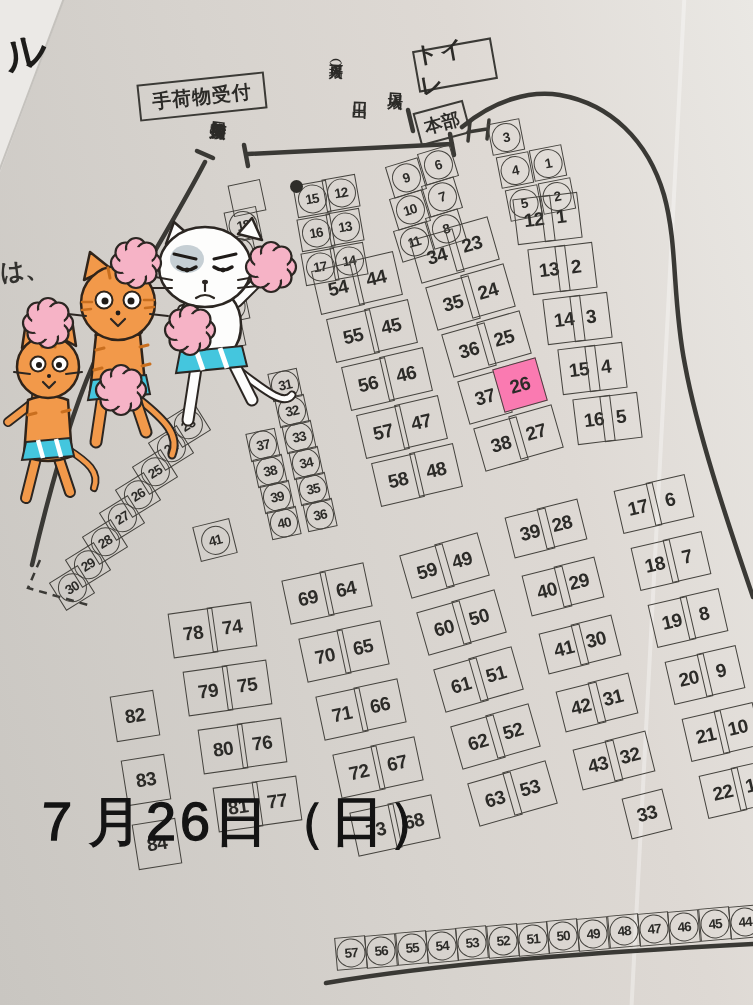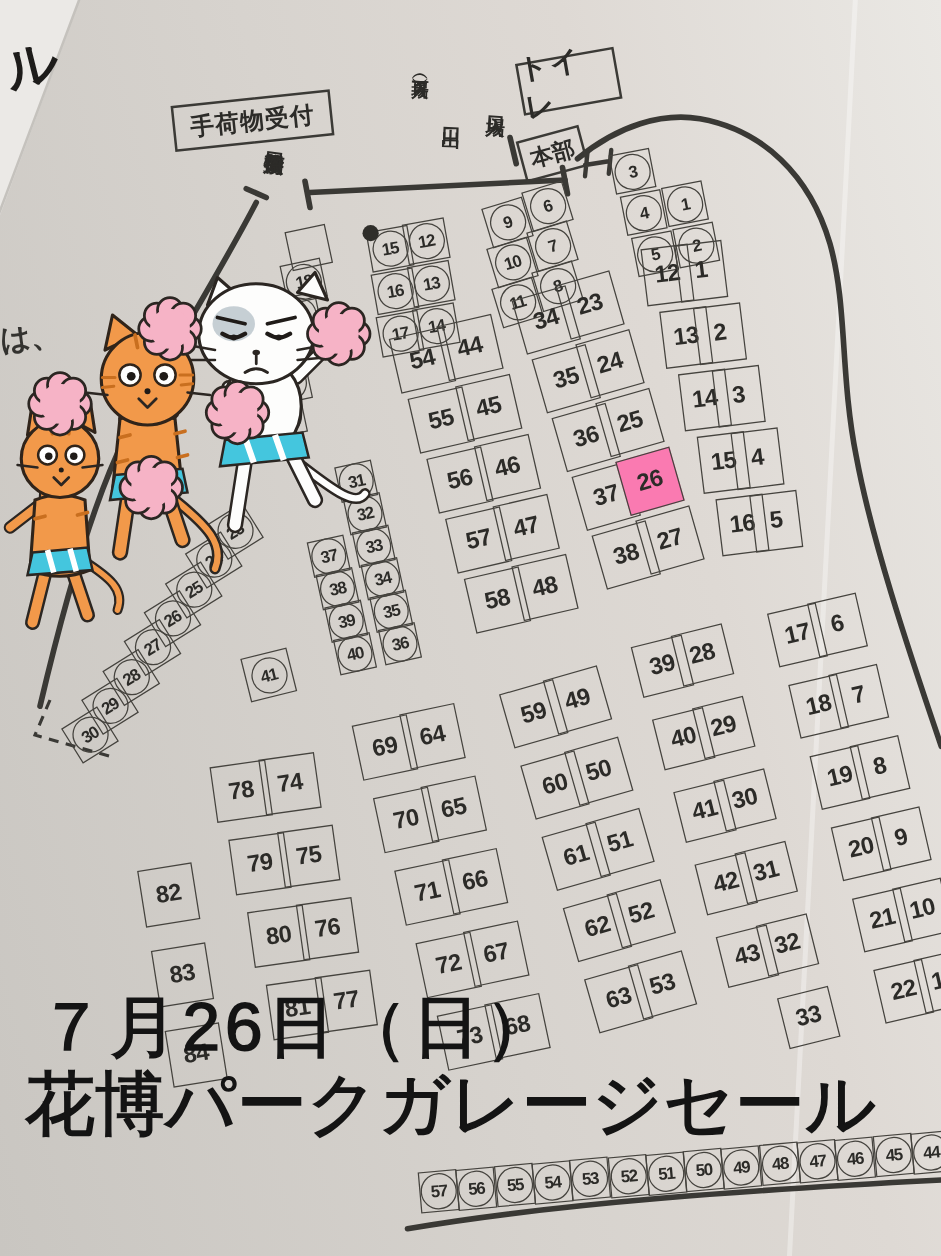--- a/index.html
+++ b/index.html
@@ -600,15 +600,14 @@
 
     <use href="#pom" x="136" y="53"></use>
     <use href="#pom" x="271" y="57"></use>
     <use href="#pom" x="190" y="120"></use>
     <use href="#pom" x="48" y="113"></use>
     <use href="#pom" x="121" y="180"></use>
   </svg>
 
 
   <div class="footer" id="footer-date">７月26日（日）</div>
-  <div class="footer" id="footer-title">花博パークガレージセール</div>
 
 </div>
 
 </body></html>

